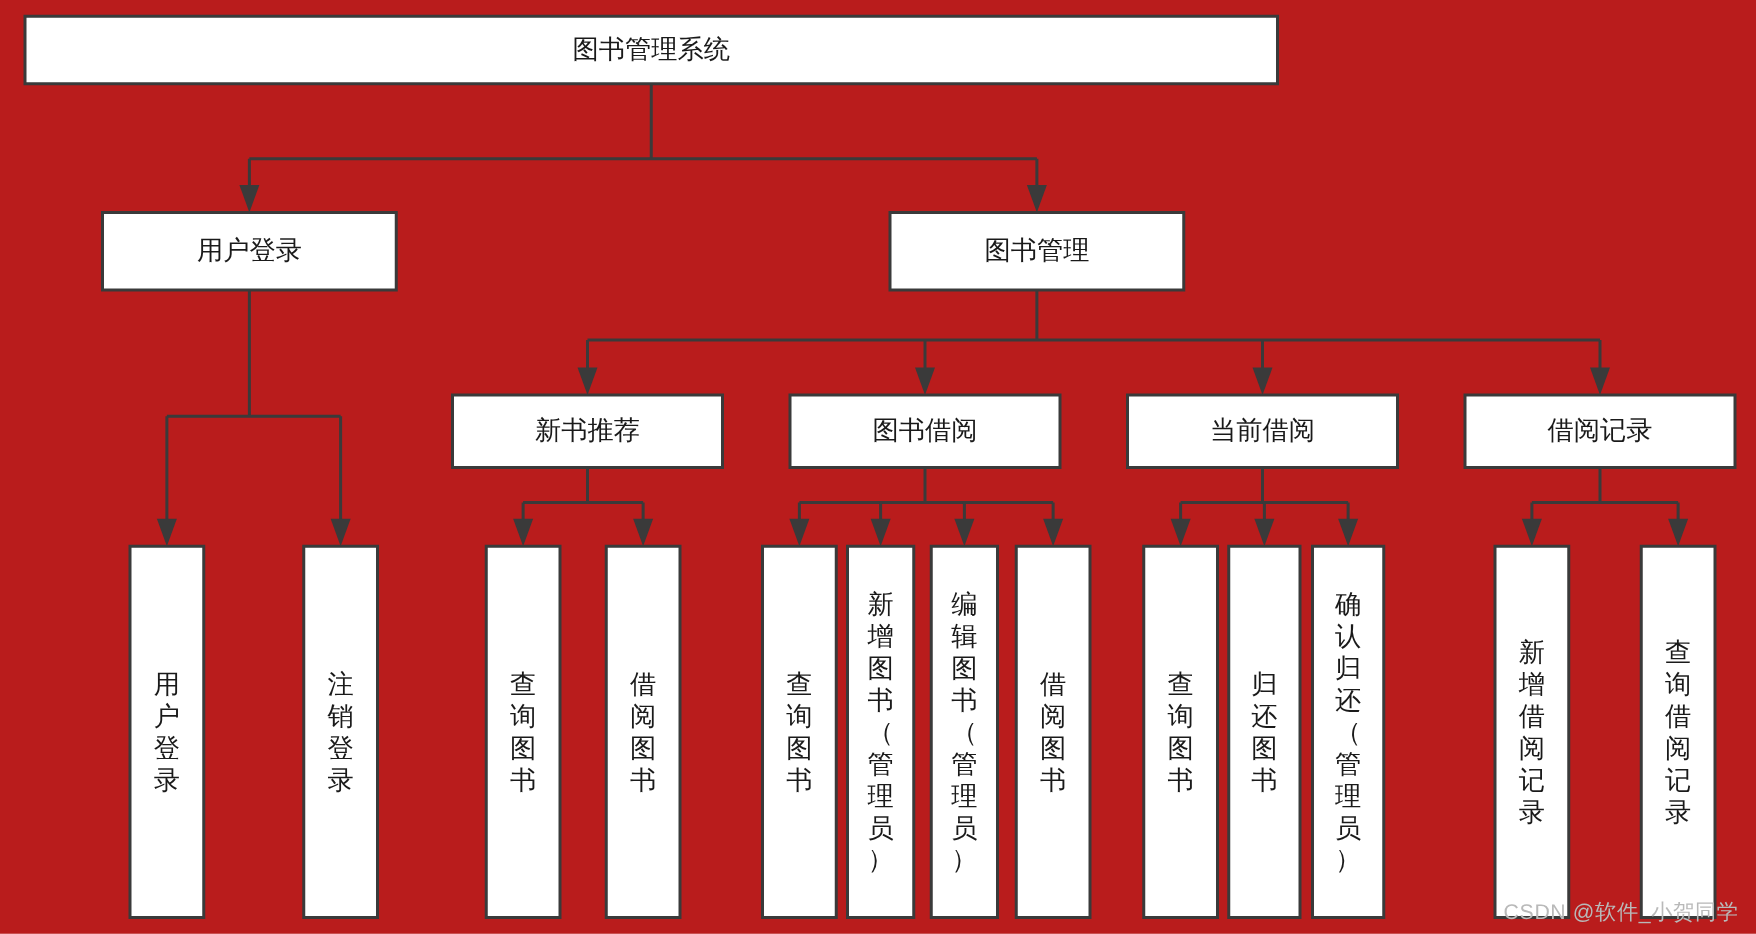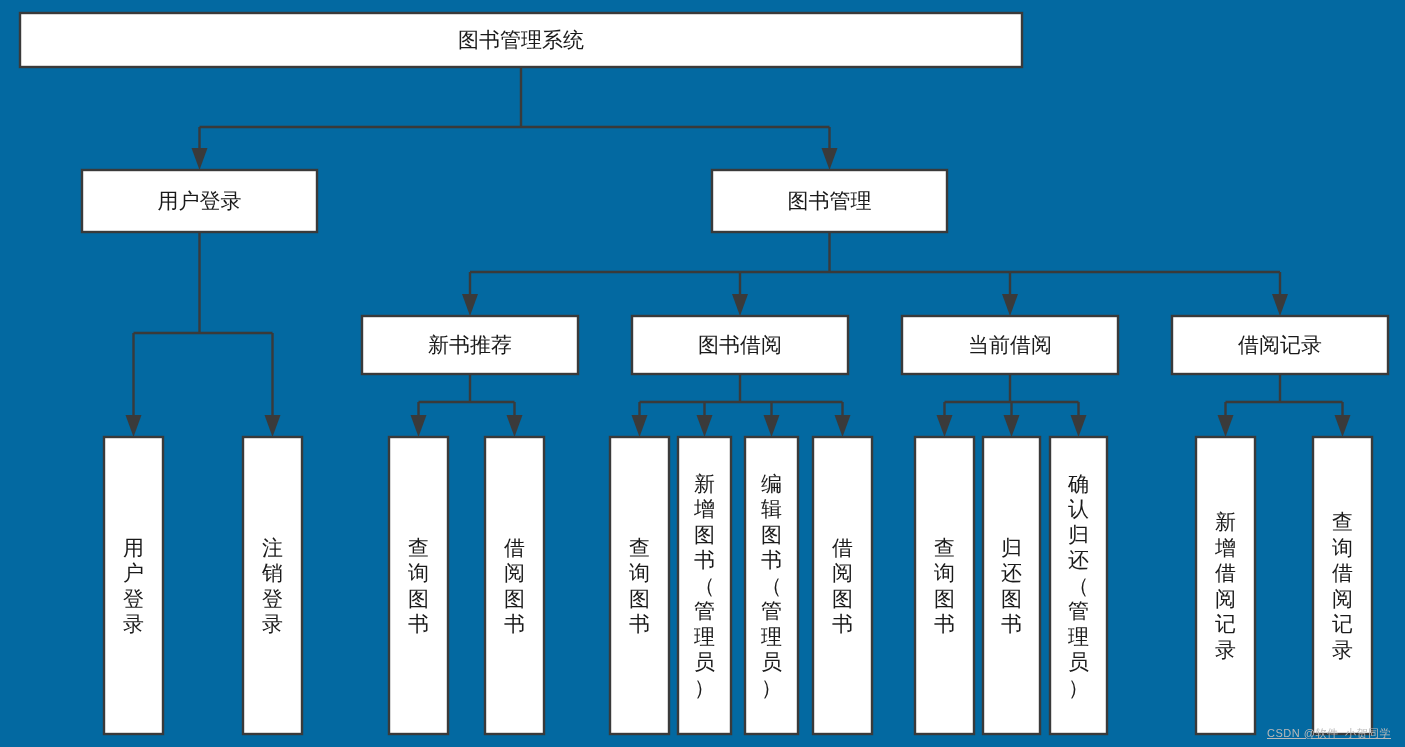--- a/index.html
+++ b/index.html
@@ -12,21 +12,21 @@
     width: 1405px;
     height: 747px;
     font-family: "Liberation Sans", "DejaVu Sans", sans-serif;
     overflow: hidden;
     position: relative;
   }
   #diagram-root {
     position: relative;
     width: 1405px;
     height: 747px;
-    background: #0369a1;
+    background: #b91c1c;
   }
   svg.diagram-canvas {
     position: absolute;
     left: 0;
     top: 0;
     width: 1405px;
     height: 747px;
     display: block;
   }
   .node-box {
@@ -55,26 +55,25 @@
   }
   .arrow-head {
     fill: #3a3a3a;
     stroke: none;
   }
   .watermark {
     position: absolute;
     right: 14px;
     bottom: 6px;
     font-family: "Liberation Sans", "DejaVu Sans", sans-serif;
-    font-size: 11px;
+    font-size: 17px;
     color: #b9b9b9;
     letter-spacing: 0.5px;
     white-space: nowrap;
     user-select: none;
-    text-decoration: underline;
   }
 </style>
 </head>
 <body>
 
 <div id="diagram-root">
   <svg class="diagram-canvas" id="diagram-canvas" viewBox="0 0 1405 747" xmlns="http://www.w3.org/2000/svg">
     <g id="edges-layer">
         <g>
           <path class="connector" d="M 521 67 L 521 127"></path>

